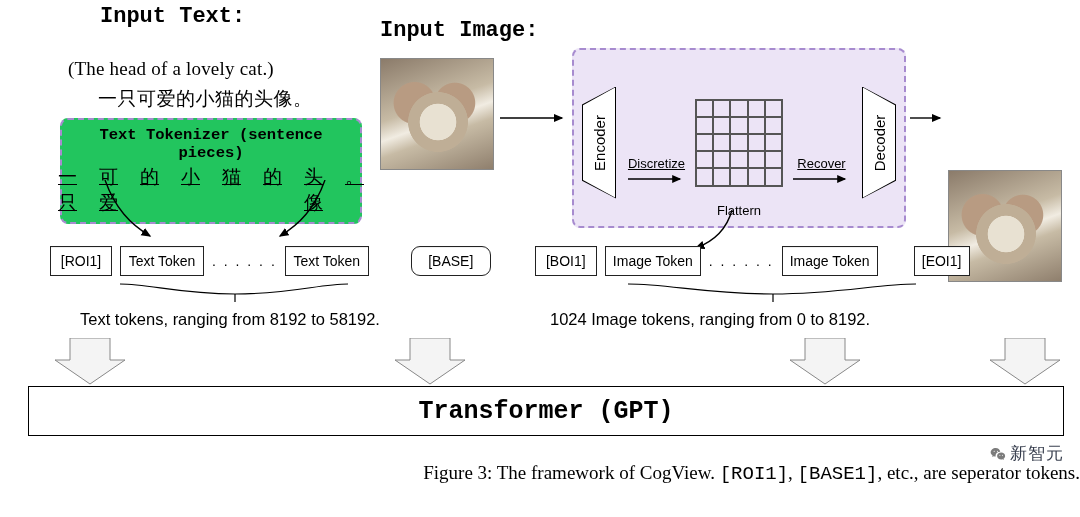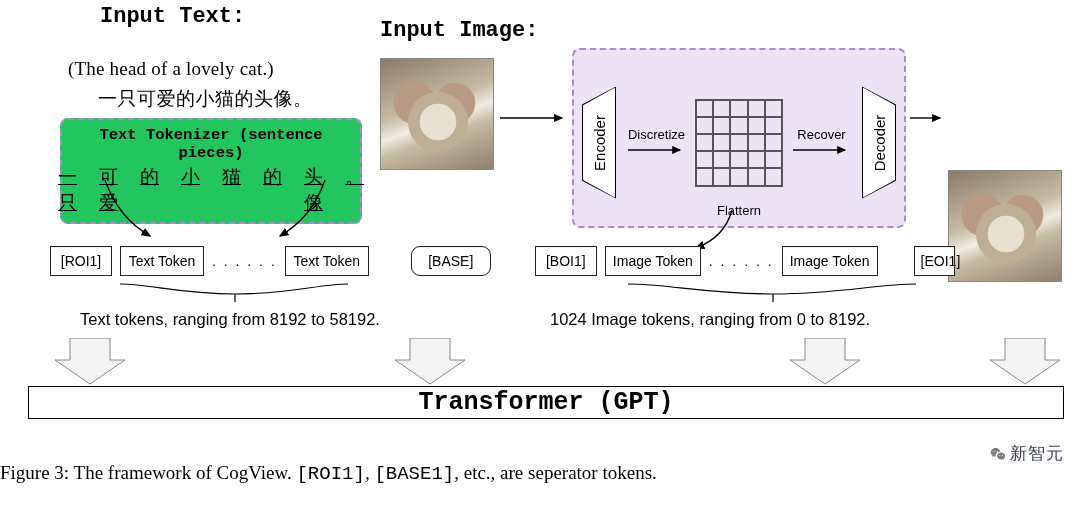--- a/index.html
+++ b/index.html
@@ -58,24 +58,24 @@
   .arr { font-family: Helvetica, Arial, sans-serif; font-size: 13px; text-align: center; }
   .arr-line { height: 16px; display: flex; align-items: center; justify-content: center; }
   .arr-line svg { display:block; }
 
   .token-row { display: flex; align-items: center; gap: 8px; }
   .tkn { border: 1px solid #222; background: #fff; padding: 6px 6px; font-family: Helvetica, Arial, sans-serif; font-size: 14px; font-weight: 400; text-align: center; white-space: nowrap; box-shadow: 0 1px 0 rgba(0,0,0,0.06) inset; }
   .dots { font-family: Helvetica, Arial, sans-serif; font-size: 14px; letter-spacing: 2px; }
 
   .range-label { font-family: Helvetica, Arial, sans-serif; font-size: 16.5px; font-weight: 400; }
 
-  .transformer-box { border: 1.5px solid #000; background: #fff; height: 33px; display: flex; align-items: center; justify-content: center; }
+  .transformer-box { border: 1.5px solid #000; background: #fff; height: 50px; display: flex; align-items: center; justify-content: center; }
   .transformer-label { font-family: "Courier New", monospace; font-weight: bold; font-size: 25px; }
 
-  .caption { font-size: 19px; text-align: left; }
+  .caption { font-size: 19px; text-align: right; }
   .cap-mono { font-family: "Courier New", monospace; font-size: 19px; }
 
   .watermark { position: absolute; right: 16px; bottom: 52px; font-size: 17px; color: #0f172a; opacity: 0.85; font-family: "PingFang SC","Microsoft YaHei",sans-serif; letter-spacing: 1px; }
   .watermark svg { vertical-align: -3px; margin-right: 4px; }
 
   .curve-arrow { position: absolute; }
 </style>
 </head>
 <body>
 
@@ -133,21 +133,21 @@
   </div>
   <div class="pipeline">
 
     <div class="vert-block">
       <div class="trapezoid-border left" style="width:100%;height:100%;">
           <div class="trapezoid-inner left"></div>
         </div>
       <div class="vert-label">Encoder</div>
     </div>
 
-    <div style="flex:1; display:flex; align-items:center; gap:6px;">
+    <div style="flex:1; display:flex; align-items:flex-end; gap:6px;text-decoration:underline;">
       <div style="flex:1;">
         <div class="arr">Discretize</div>
         <div class="arr-line">
           <svg width="58" height="12">
               <defs>
                 <marker id="ah4" markerWidth="8" markerHeight="8" refX="6" refY="3" orient="auto">
                   <path d="M0,0 L7,3 L0,6 Z" fill="#000"></path>
                 </marker>
               </defs>
               <line x1="0" y1="6" x2="52" y2="6" stroke="#000" stroke-width="1.3" marker-end="url(#ah4)"></line>
@@ -232,21 +232,21 @@
   <div class="dots">. . . . . .</div>
   <div class="tkn" style="width:84px;">Text Token</div>
   <div style="width:26px;"></div>
   <div class="tkn" style="width:80px;border-radius:9px;">[BASE]</div>
   <div style="width:28px;"></div>
   <div class="tkn" style="width:62px;">[BOI1]</div>
   <div class="tkn" style="width:96px;">Image Token</div>
   <div class="dots">. . . . . .</div>
   <div class="tkn" style="width:96px;">Image Token</div>
   <div style="width:20px;"></div>
-  <div class="tkn" style="width:41px;">[EOI1]</div>
+  <div class="tkn" style="width:56px;">[EOI1]</div>
 </div>
 
 <svg class="abs" style="left:120px; top:282px;" width="230" height="24">
   <path d="M0,2 C30,2 60,12 115,12 C170,12 200,2 228,2 M115,12 L115,20" stroke="#000" stroke-width="1.2" fill="none"></path>
 </svg>
 <svg class="abs" style="left:628px; top:282px;" width="290" height="24">
   <path d="M0,2 C40,2 80,12 145,12 C210,12 250,2 288,2 M145,12 L145,20" stroke="#000" stroke-width="1.2" fill="none"></path>
 </svg>
 
 <div class="abs range-label" style="left:80px; top:310px;">Text tokens, ranging from 8192 to 58192.</div>

